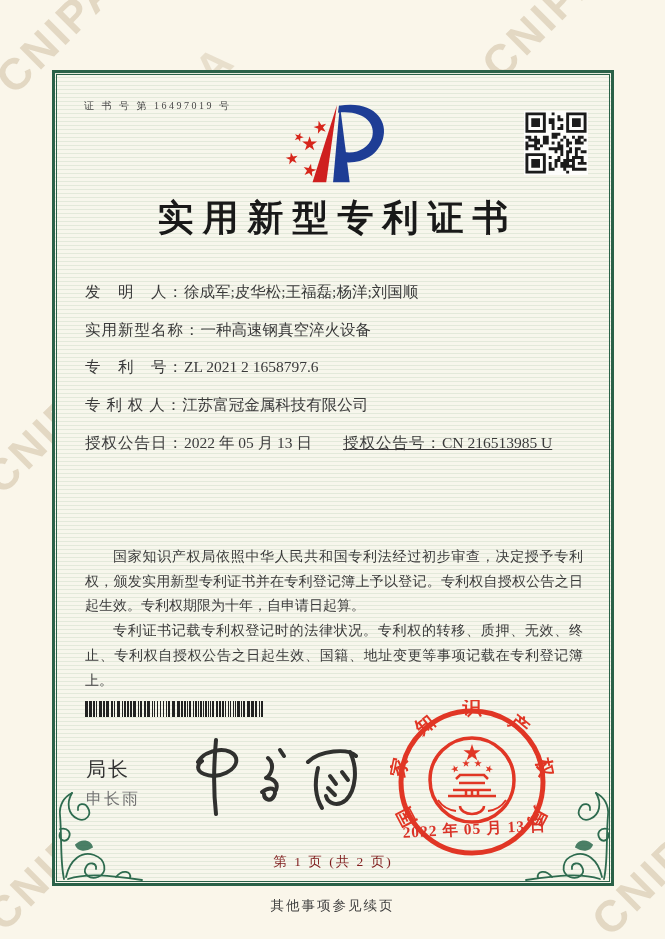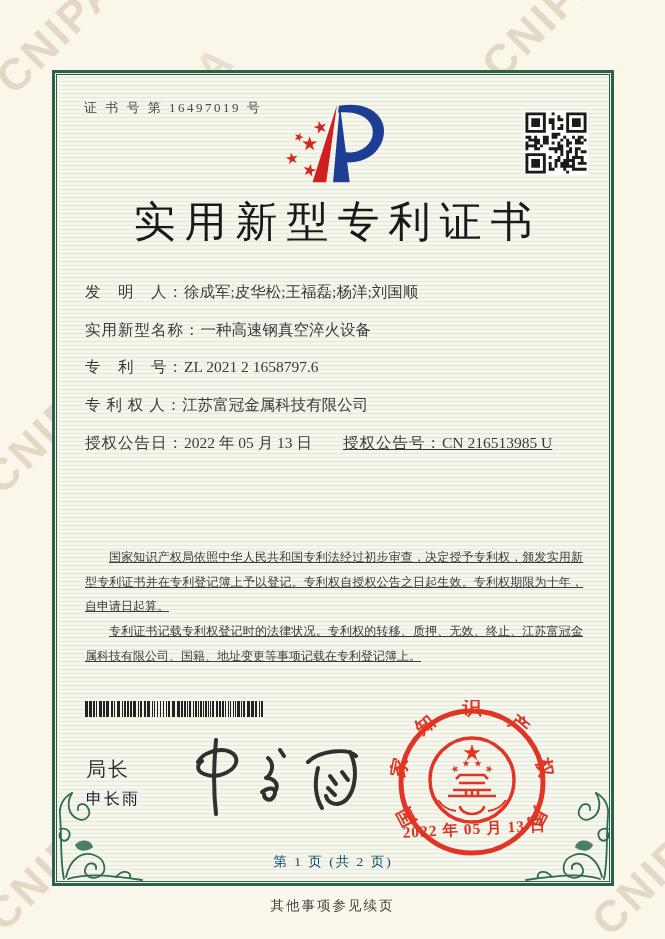--- a/index.html
+++ b/index.html
@@ -21,43 +21,43 @@
     position:absolute;left:52px;top:70px;width:556px;height:810px;
     border:3px solid #2a6148;z-index:2;
     background:
       repeating-linear-gradient(180deg, rgba(120,165,125,.16) 0 1px, rgba(0,0,0,0) 1px 4px),
       #f7f6ec;
   }
   .frame::after{
     content:'';position:absolute;inset:1px;border:1px solid #2a6148;pointer-events:none;
   }
   .layer{position:absolute;inset:0;z-index:3;}
-  .cert-no{position:absolute;left:84px;top:99px;font-size:13px;letter-spacing:2.5px;color:#484848;}
+  .cert-no{position:absolute;left:84px;top:99px;font-size:10px;letter-spacing:2.5px;color:#484848;}
   .logo{position:absolute;left:276px;top:100px;}
   .qr{position:absolute;left:524px;top:111px;background:#fdfdfb;}
   .title{
     position:absolute;left:52px;top:194px;width:562px;margin:0;
-    text-align:center;font-size:42px;font-weight:400;color:#191919;
+    text-align:center;font-size:36px;font-weight:700;color:#191919;
     letter-spacing:9px;text-indent:9px;
   }
   .fields{position:absolute;left:85px;top:281px;width:500px;}
   .field-row{position:relative;height:22px;line-height:22px;margin-bottom:15.7px;font-size:15.5px;white-space:nowrap;}
   .field-row .lbl{letter-spacing:1px;}
   .grant-no-group{position:absolute;left:258px;top:0;text-decoration:underline;}
-  .paras{position:absolute;left:85px;top:545px;width:498px;font-size:12px;line-height:24.7px;text-align:justify;color:#3b3b3b;text-decoration:underline;}
+  .paras{position:absolute;left:85px;top:545px;width:498px;font-size:14px;line-height:24.7px;text-align:justify;color:#3b3b3b;}
   .paras p{margin:0;text-indent:2em;}
   .barcode{position:absolute;left:85px;top:701px;}
   .sig-title{position:absolute;left:86px;top:756px;font-size:20px;letter-spacing:2px;color:#333;}
-  .sig-name{position:absolute;left:86px;top:789px;font-size:16px;letter-spacing:2px;color:#0f172a;}
+  .sig-name{position:absolute;left:86px;top:789px;font-size:16px;letter-spacing:2px;color:#737373;}
   .sig-script{position:absolute;left:180px;top:728px;}
   .seal{position:absolute;left:390px;top:700px;z-index:4;}
   .flourish{position:absolute;z-index:3;}
   .flourish.left{left:56px;top:789px;}
   .flourish.right{left:522px;top:789px;transform:scaleX(-1);}
-  .page-info{position:absolute;left:52px;top:853px;width:562px;text-align:center;font-size:13.5px;letter-spacing:2px;color:#0c4a6e;}
+  .page-info{position:absolute;left:52px;top:853px;width:562px;text-align:center;font-size:13.5px;letter-spacing:2px;color:#7f1d1d;}
   .note{position:absolute;left:0;top:897px;width:665px;text-align:center;font-size:13.5px;letter-spacing:2px;color:#3f3f3f;}
 </style>
 </head>
 <body>
 
 <div class="page">
 
   <div class="watermark" style="left:-18px;top:8px">CNIPA</div>
   <div class="watermark" style="left:100px;top:80px;opacity:.75">CNIPA</div>
   <div class="watermark" style="left:468px;top:-6px">CNIPA</div>
@@ -113,21 +113,21 @@
       <div class="field-row">
         <span class="lbl">授权公告日：</span><span>2022 年 05 月 13 日</span>
         <span class="grant-no-group">
           <span class="lbl">授权公告号：</span><span>CN 216513985 U</span>
         </span>
       </div>
     </div>
 
     <div class="paras">
       <p>国家知识产权局依照中华人民共和国专利法经过初步审查，决定授予专利权，颁发实用新型专利证书并在专利登记簿上予以登记。专利权自授权公告之日起生效。专利权期限为十年，自申请日起算。</p>
-      <p>专利证书记载专利权登记时的法律状况。专利权的转移、质押、无效、终止、江苏富冠金属科技有限公司、国籍、地址变更等事项记载在专利登记簿上。</p>
+      <p>专利证书记载专利权登记时的法律状况。专利权的转移、质押、无效、终止、专利权自授权公告之日起生效、国籍、地址变更等事项记载在专利登记簿上。</p>
     </div>
 
     <svg class="barcode" width="180" height="16" viewBox="0 0 180 16">
       <g>
           <path d="M0,0h3v16h-3zM4,0h3v16h-3zM8,0h2v16h-2zM11,0h1v16h-1zM14,0h3v16h-3zM18,0h2v16h-2zM21,0h3v16h-3zM26,0h2v16h-2zM29,0h1v16h-1zM32,0h3v16h-3zM37,0h1v16h-1zM39,0h2v16h-2zM42,0h2v16h-2zM45,0h2v16h-2zM48,0h3v16h-3zM53,0h1v16h-1zM55,0h2v16h-2zM59,0h2v16h-2zM62,0h3v16h-3zM67,0h1v16h-1zM69,0h1v16h-1zM72,0h1v16h-1zM75,0h1v16h-1zM78,0h1v16h-1zM81,0h1v16h-1zM83,0h2v16h-2zM87,0h3v16h-3zM92,0h3v16h-3zM96,0h2v16h-2zM99,0h2v16h-2zM102,0h1v16h-1zM104,0h2v16h-2zM108,0h1v16h-1zM110,0h2v16h-2zM113,0h1v16h-1zM115,0h2v16h-2zM118,0h1v16h-1zM120,0h2v16h-2zM123,0h1v16h-1zM125,0h1v16h-1zM127,0h2v16h-2zM131,0h2v16h-2zM134,0h2v16h-2zM137,0h2v16h-2zM140,0h1v16h-1zM143,0h1v16h-1zM145,0h1v16h-1zM148,0h1v16h-1zM150,0h1v16h-1zM152,0h3v16h-3zM156,0h1v16h-1zM158,0h2v16h-2zM162,0h3v16h-3zM166,0h3v16h-3zM170,0h2v16h-2zM174,0h1v16h-1zM176,0h2v16h-2z" fill="#222"></path>
         </g>
     </svg>
 
     <div class="sig-title">局长</div>
     <div class="sig-name">申长雨</div>

